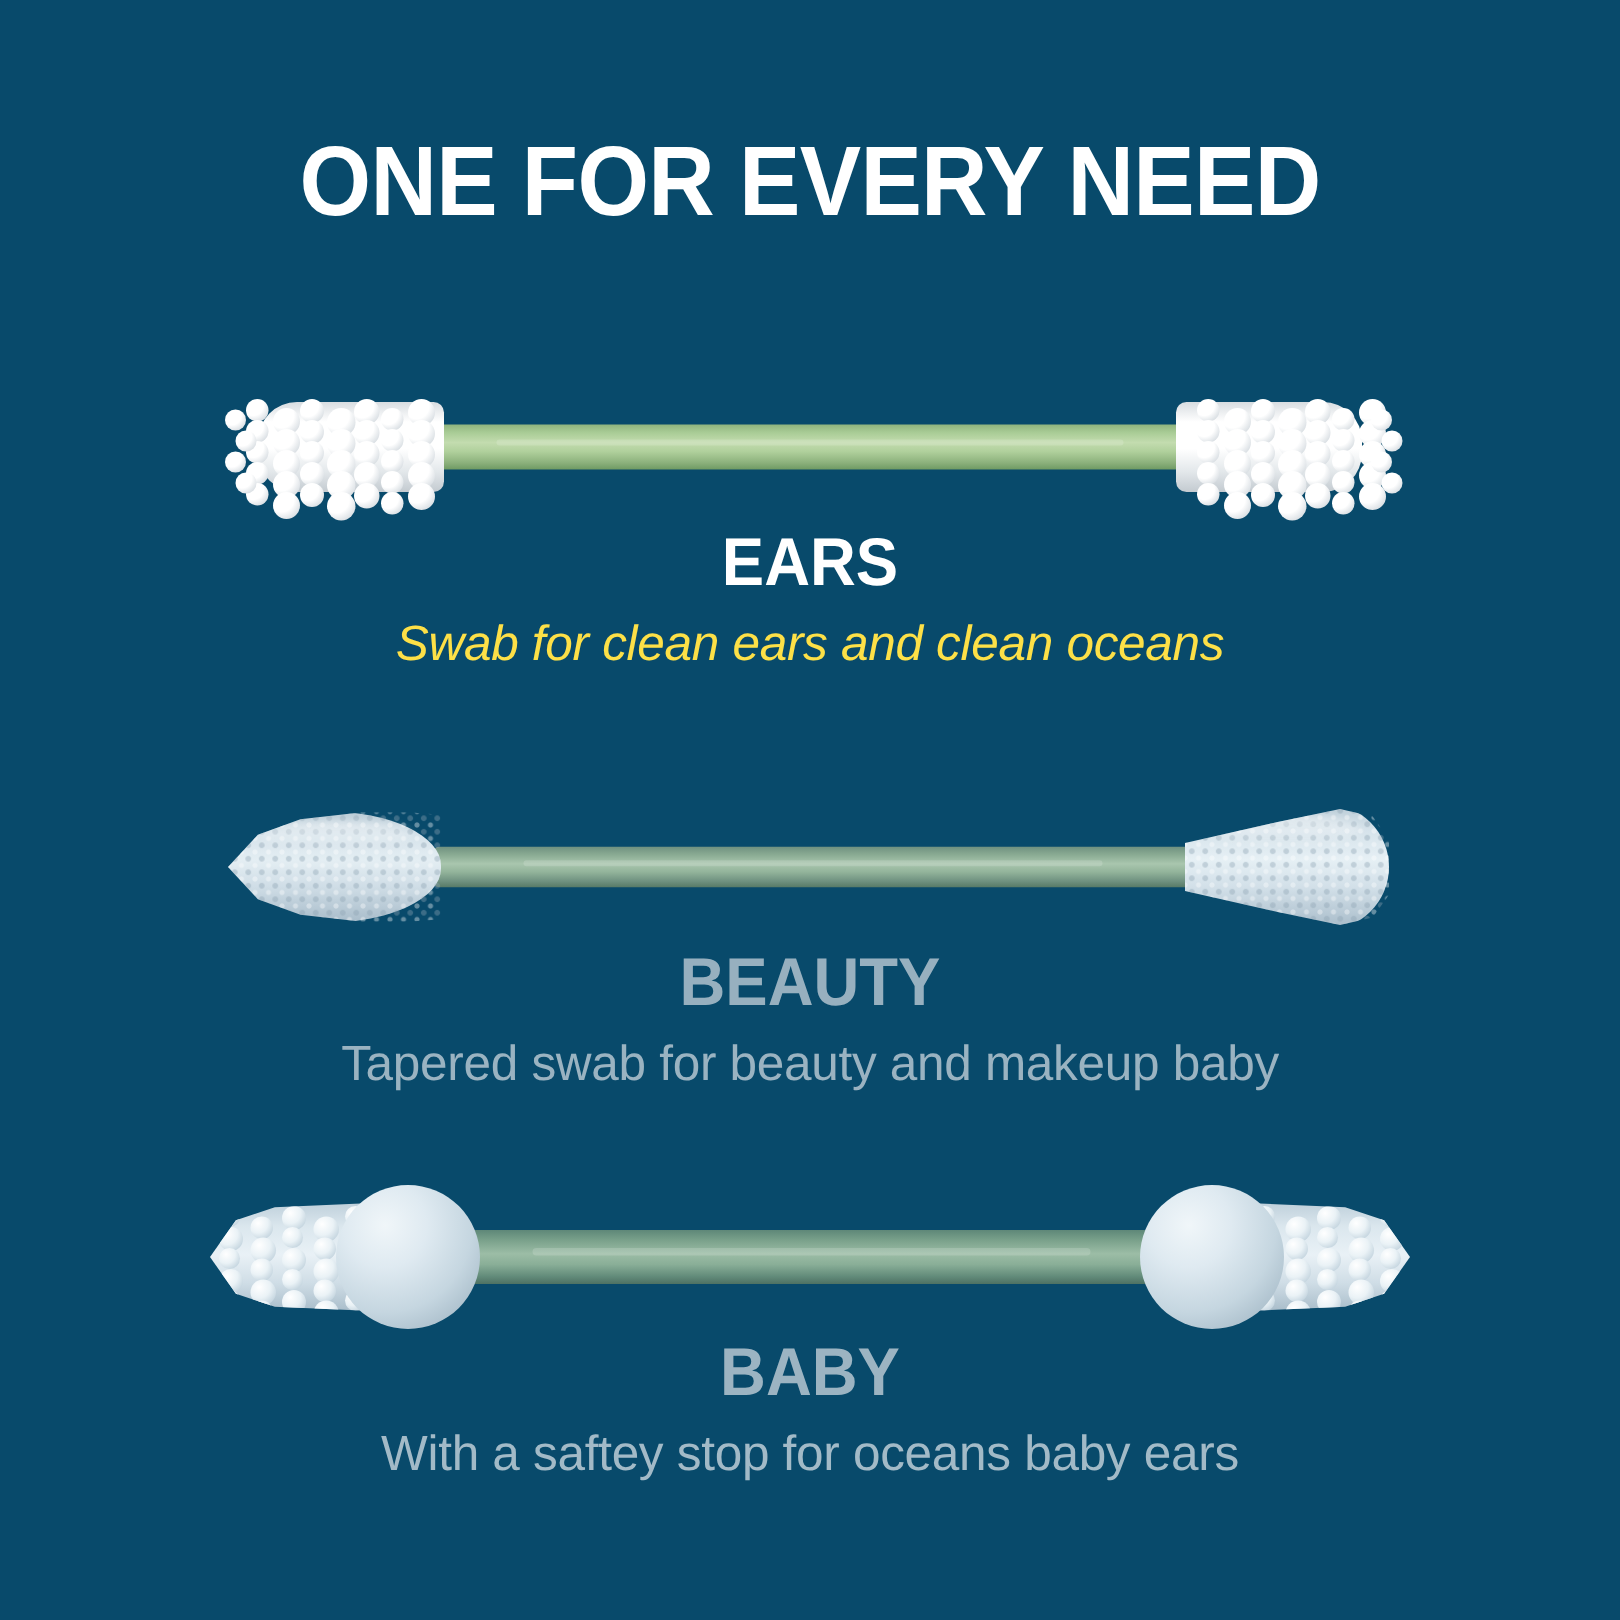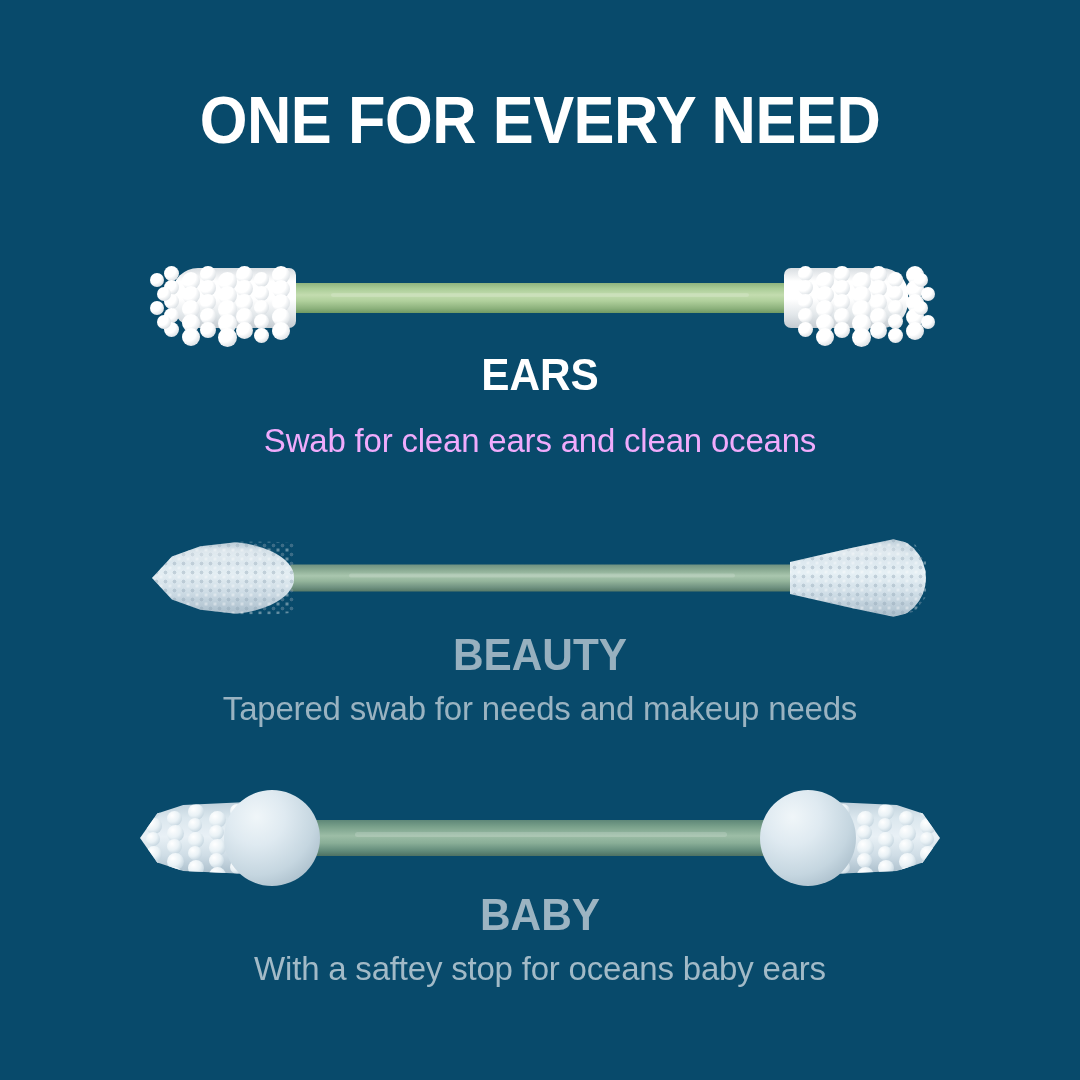--- a/index.html
+++ b/index.html
@@ -58,21 +58,21 @@
   }
   .cat-desc {
     width: 1080px;
     text-align: center;
     font-size: 33px;
     font-weight: 400;
     letter-spacing: -0.2px;
     line-height: 1.1;
   }
   #label-ears   { color: #ffffff; margin-top: 4px; }
-  #desc-ears    { color: #f0abfc; margin-top: 26px; }
+  #desc-ears    { color: #fde047; margin-top: 14px; font-style: italic; }
   #label-beauty { color: #97b0bf; margin-top: 4px; }
   #desc-beauty  { color: #9ab3c1; margin-top: 14px; }
   #label-baby   { color: #9cb4c2; margin-top: 4px; }
   #desc-baby    { color: #a2bac7; margin-top: 14px; }
 
   
   .stem {
     position: absolute;
     top: 50%;
     transform: translateY(-50%);
@@ -338,21 +338,21 @@
       <div class="beauty-cone">
         <div class="dimple-tex"></div>
         <div class="sheen-top"></div>
       </div>
       <div class="beauty-paddle">
         <div class="dimple-tex"></div>
         <div class="sheen-top"></div>
       </div>
     </div>
     <div class="cat-label" id="label-beauty">BEAUTY</div>
-    <div class="cat-desc" id="desc-beauty">Tapered swab for needs and makeup needs</div>
+    <div class="cat-desc" id="desc-beauty">Tapered swab for beauty and makeup baby</div>
   </div>
 
   <div class="product" id="product-baby">
     <div class="swab-stage">
       <div class="stem" id="stem-baby"></div>
 
       <div class="baby-group" id="baby-left">
         <div class="baby-cone">
             <div class="spike" style="width: 14px; height: 14px; left: 6px; top: 2px;"></div>
             <div class="spike" style="width: 16px; height: 16px; left: 6px; top: 16px;"></div>

